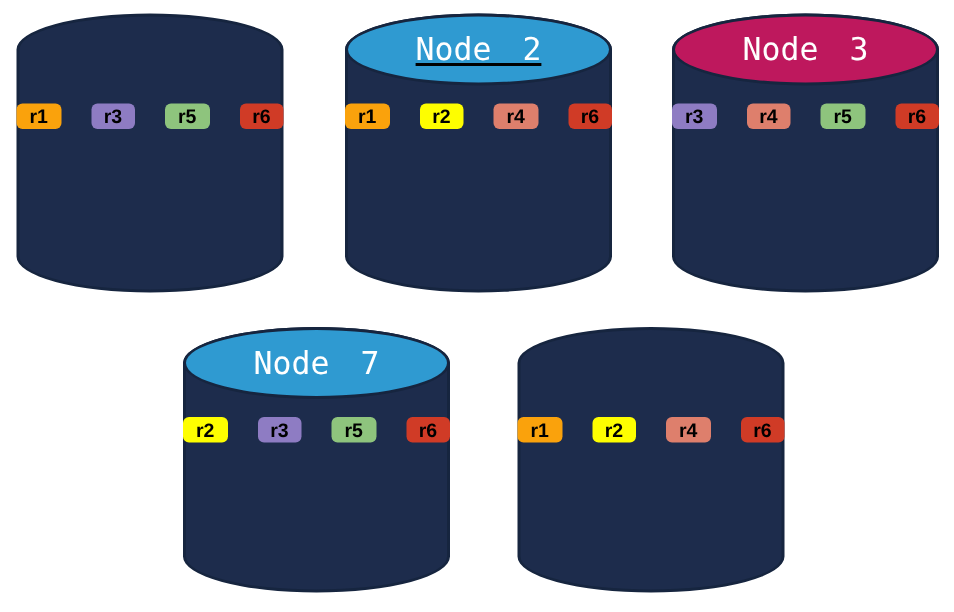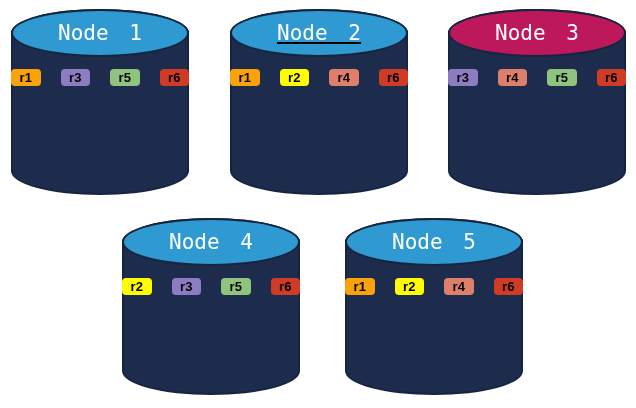--- a/index.html
+++ b/index.html
@@ -80,23 +80,20 @@
     font-family: "Liberation Sans", sans-serif;
   }
 </style>
 </head>
 <body>
 
 <div class="canvas">
 
   <div class="cyl n1">
     <div class="silhouette" style="background: rgb(29, 44, 76);"></div>
-    <div class="top-ellipse" style="background: rgb(47, 154, 209);">
-      <span class="node-label">Node 1</span>
-    </div>
     <div class="bars">
       <div class="bar" style="background: rgb(250, 162, 12);">
           <span class="bar-label">r1</span>
         </div>
       <div class="bar" style="background: rgb(142, 124, 195);">
           <span class="bar-label">r3</span>
         </div>
       <div class="bar" style="background: rgb(142, 196, 125);">
           <span class="bar-label">r5</span>
         </div>
@@ -144,43 +141,40 @@
         </div>
       <div class="bar" style="background: rgb(208, 59, 38);">
           <span class="bar-label">r6</span>
         </div>
     </div>
   </div>
 
   <div class="cyl row2 n4">
     <div class="silhouette" style="background: rgb(29, 44, 76);"></div>
     <div class="top-ellipse" style="background: rgb(47, 154, 209);">
-      <span class="node-label">Node 4</span>
+      <span class="node-label">Node 7</span>
     </div>
     <div class="bars">
       <div class="bar" style="background: rgb(254, 254, 0);">
           <span class="bar-label">r2</span>
         </div>
       <div class="bar" style="background: rgb(142, 124, 195);">
           <span class="bar-label">r3</span>
         </div>
       <div class="bar" style="background: rgb(142, 196, 125);">
           <span class="bar-label">r5</span>
         </div>
       <div class="bar" style="background: rgb(208, 59, 38);">
           <span class="bar-label">r6</span>
         </div>
     </div>
   </div>
 
   <div class="cyl row2 n5">
     <div class="silhouette" style="background: rgb(29, 44, 76);"></div>
-    <div class="top-ellipse" style="background: rgb(47, 154, 209);">
-      <span class="node-label">Node 5</span>
-    </div>
     <div class="bars">
       <div class="bar" style="background: rgb(250, 162, 12);">
           <span class="bar-label">r1</span>
         </div>
       <div class="bar" style="background: rgb(254, 254, 0);">
           <span class="bar-label">r2</span>
         </div>
       <div class="bar" style="background: rgb(222, 127, 108);">
           <span class="bar-label">r4</span>
         </div>

